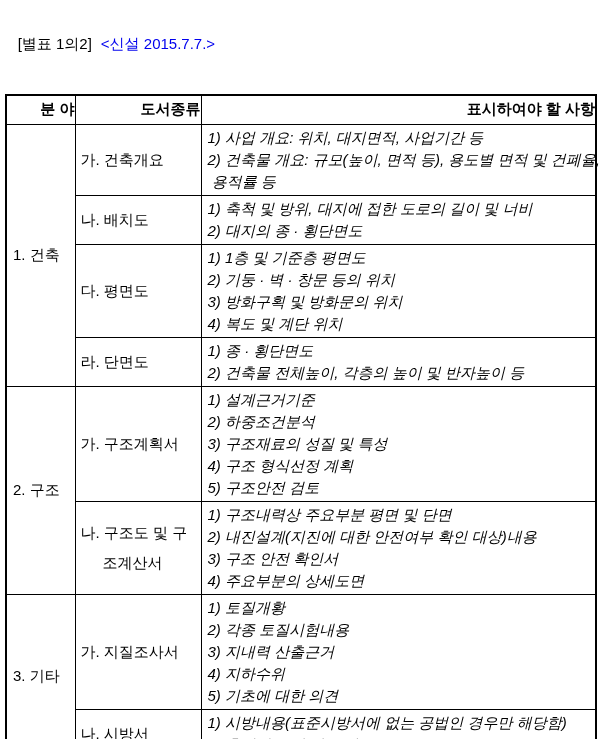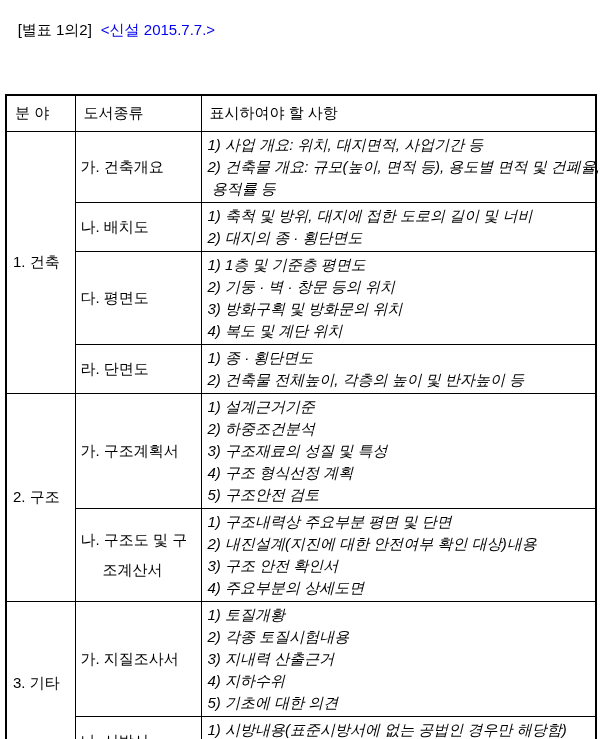--- a/index.html
+++ b/index.html
@@ -12,21 +12,21 @@
   .page {
     position: relative;
     width: 603px;
     height: 739px;
     background: #ffffff;
     overflow: hidden;
   }
   .topline {
     position: absolute;
     left: 1px;
-    top: 4px;
+    top: 18px;
     font-size: 15px;
     white-space: pre;
   }
   .annex-label { color: #000000; }
   .rev-note { color: #0000ee; margin-left: 9px; }
   .title-row {
     position: absolute;
     top: 33px;
     left: 0;
     width: 100%;
@@ -53,25 +53,25 @@
     table-layout: fixed;
     font-size: 15px;
     border: 2px solid #000000;
   }
   .doc-table th, .doc-table td {
     border: 1px solid #000000;
     box-sizing: border-box;
   }
   .doc-table thead th {
     height: 29px;
-    font-weight: normal;
-    text-align: left;
-    vertical-align: middle;
-    white-space: pre;
-    padding: 8px;
+    font-weight: bold;
+    text-align: right;
+    vertical-align: middle;
+    white-space: pre;
+    padding: 0;
   }
   td.cat {
     vertical-align: middle;
     text-align: left;
     padding: 1px 0 1px 6px;
     white-space: pre;
   }
   td.doc {
     vertical-align: middle;
     padding: 1px 0 1px 5px;

